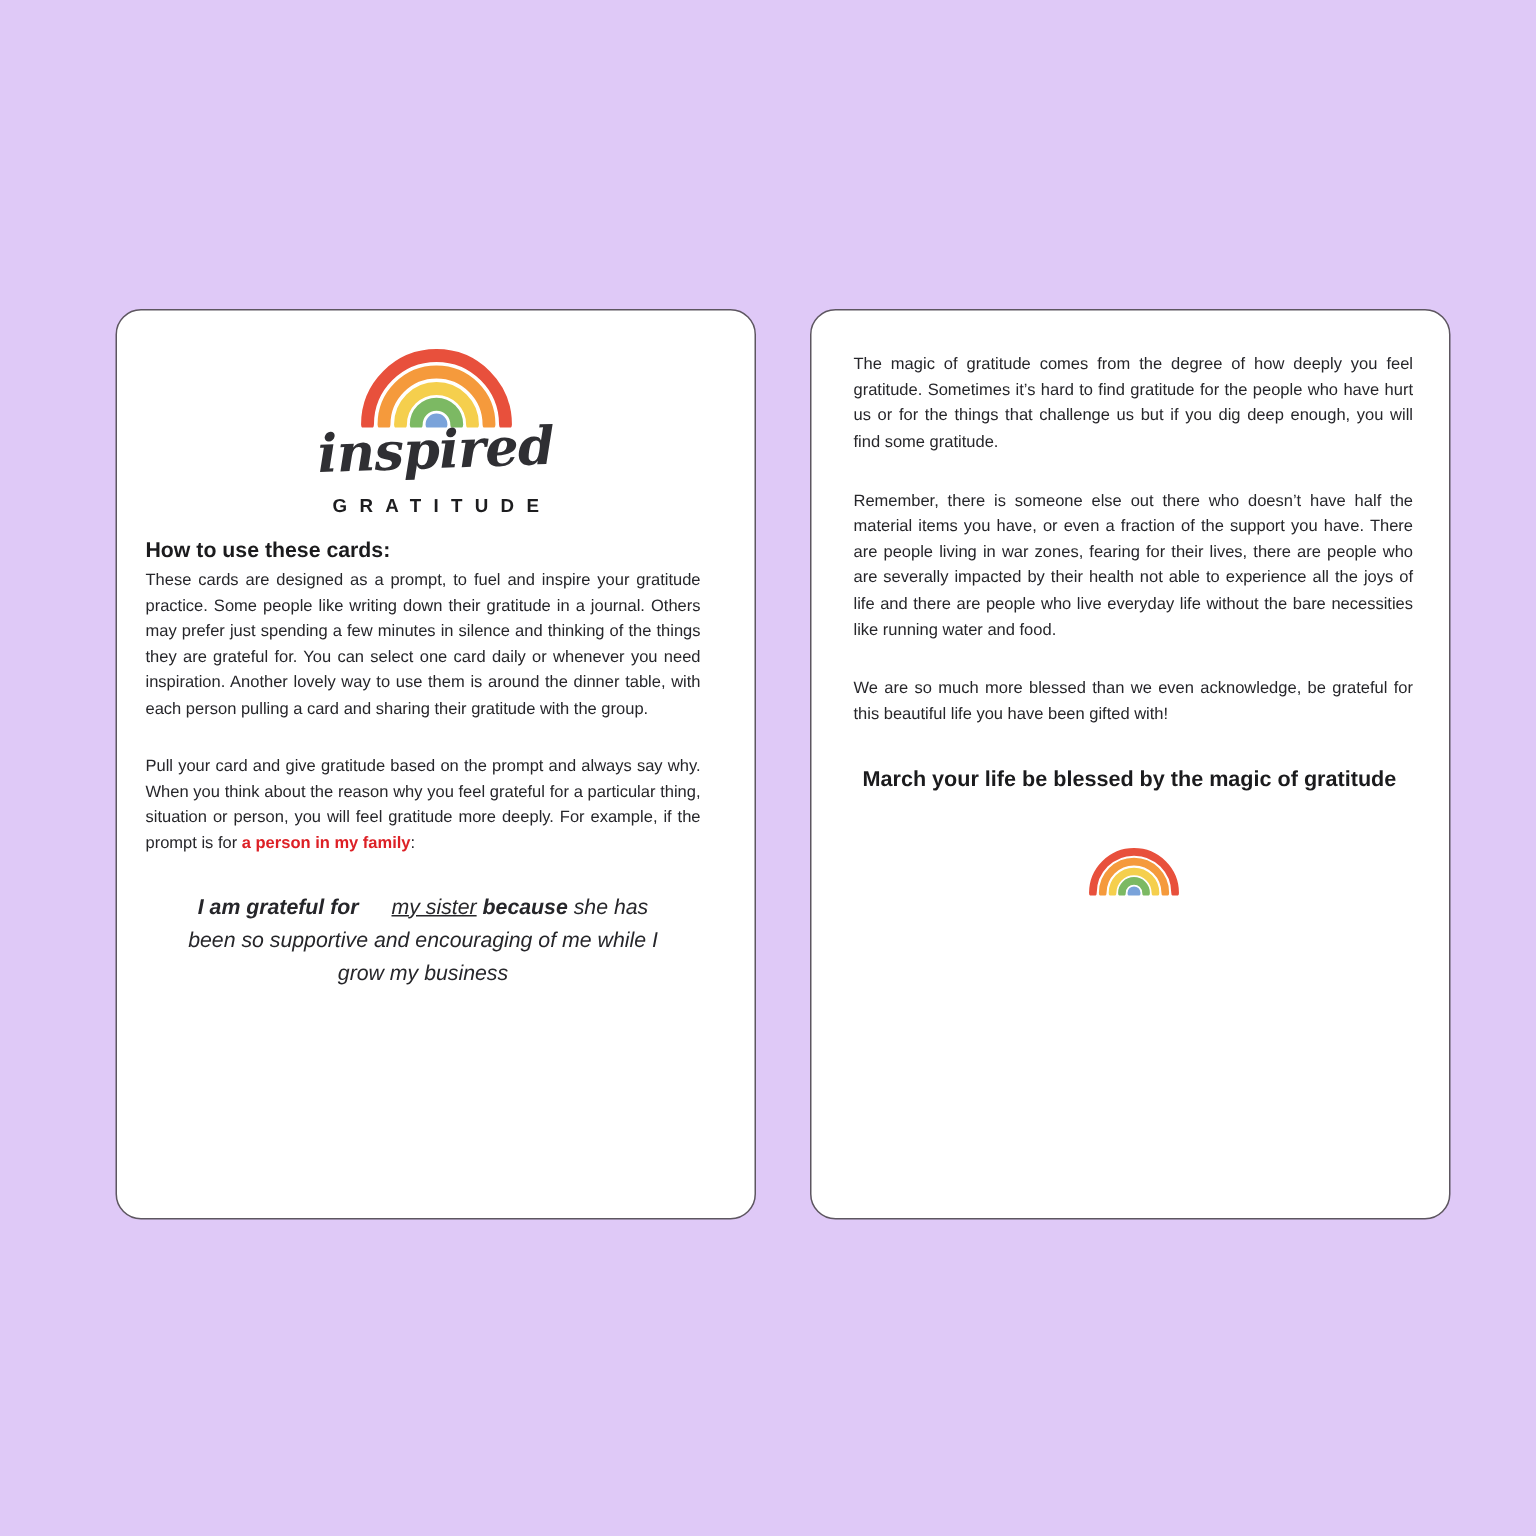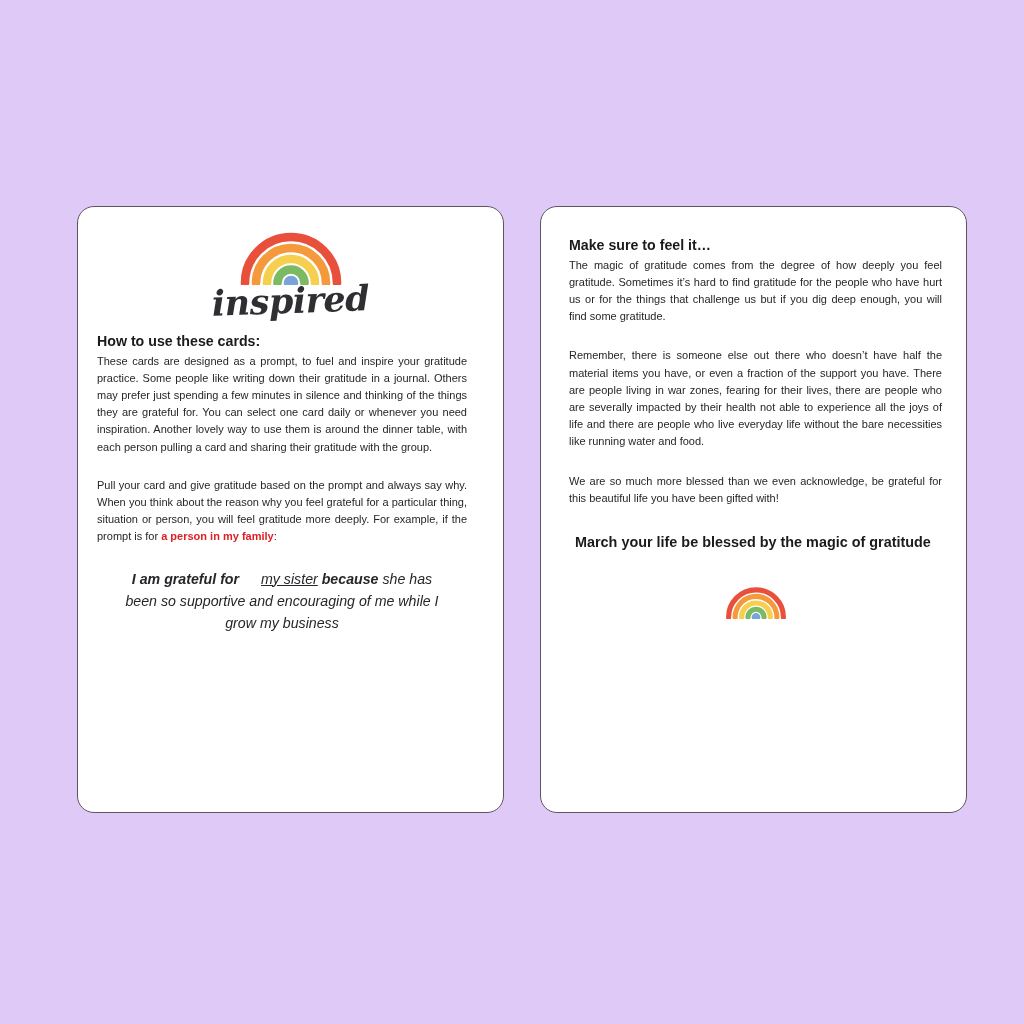--- a/index.html
+++ b/index.html
@@ -144,37 +144,37 @@
       <svg class="rainbow-big" width="104" height="62" viewBox="0 0 104 62" aria-hidden="true">
         <g fill="none" stroke-linecap="round">
           <path d="M6 60 A46 46 0 0 1 98 60" stroke="#e8503c" stroke-width="8.6"></path>
           <path d="M17 60 A35 35 0 0 1 87 60" stroke="#f59a3c" stroke-width="8.6"></path>
           <path d="M28 60 A24 24 0 0 1 76 60" stroke="#f5cf4d" stroke-width="8.6"></path>
           <path d="M38.5 60 A13.5 13.5 0 0 1 65.5 60" stroke="#7cb963" stroke-width="8.6"></path>
           <path d="M49 60 A3 3 0 0 1 55 60" stroke="#7aa3da" stroke-width="8.6"></path>
         </g>
       </svg>
       <div class="brand-script">inspired</div>
+      <div class="brand-sub">GRATITUDE</div>
     </div>
 
     <div class="body-wrap-left">
       <div class="heading">How to use these cards:</div>
 
       <p class="para">These cards are designed as a prompt, to fuel and inspire your gratitude practice. Some people like writing down their gratitude in a journal. Others may prefer just spending a few minutes in silence and thinking of the things they are grateful for.  You can select one card daily or whenever you need inspiration. Another lovely way to use them is around the dinner table, with each person pulling a card and sharing their gratitude with the group.</p>
 
       <p class="para last-left"><span>Pull your card and give gratitude based on the prompt and always say why. When you think about the reason why you feel grateful for a particular thing, situation or person, you will feel gratitude more deeply. For example, if the prompt is for </span><span class="accent">a person in my family</span><span>:</span></p>
 
       <div class="example"><b>I am grateful for</b> <u>my sister</u> <b>because</b> <span>she has been so supportive and encouraging of me while I grow my business</span></div>
     </div>
   </div>
 
   <div class="card card-right">
     <div class="body-wrap-right">
 
-      <div class="heading">Make sure to feel it…</div>
 
       <p class="para">The magic of gratitude comes from the degree of how deeply you feel gratitude. Sometimes it’s hard to find gratitude for the people who have hurt us or for the things that challenge us but if you dig deep enough, you will find some gratitude.</p>
 
       <p class="para gap">Remember, there is someone else out there who doesn’t have half the material items you have, or even a fraction of the support you have. There are people living in war zones, fearing for their lives, there are people who are severally impacted by their health not able to experience all the joys of life and there are people who live everyday life without the bare necessities like running water and food.</p>
 
       <p class="para gap">We are so much more blessed than we even acknowledge, be grateful for this beautiful life you have been gifted with!</p>
 
       <div class="closing">March your life  be blessed by the magic of gratitude</div>
 
       <div class="rainbow-small-wrap">

